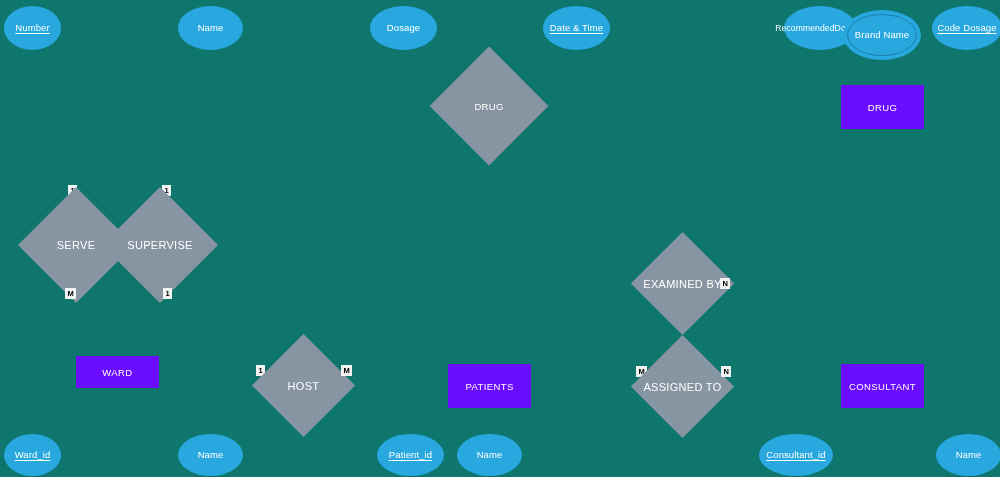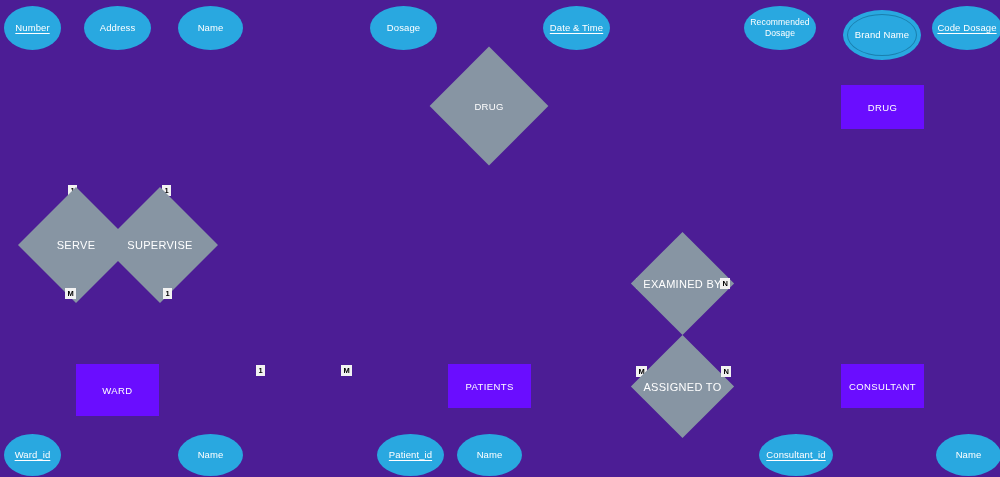--- a/index.html
+++ b/index.html
@@ -5,21 +5,21 @@
 <style>
   html, body {
     margin: 0;
     padding: 0;
     background: #000000;
   }
   #canvas {
     position: relative;
     width: 1000px;
     height: 477px;
-    background: #4c1d95;
+    background: #0f766e;
     overflow: hidden;
     font-family: "Liberation Sans", sans-serif;
   }
 
   
   .attr {
     position: absolute;
     display: flex;
     align-items: center;
     justify-content: center;
@@ -99,37 +99,34 @@
 </style>
 </head>
 <body>
 
 <div id="canvas">
 
   <div class="attr key" style="left:4px; top:6px; width:57px; height:44px;">
     <span class="lbl">Number</span>
   </div>
 
-  <div class="attr" style="left:84px; top:6px; width:67px; height:44px;">
-    <span class="lbl">Address</span>
-  </div>
 
   <div class="attr" style="left:178px; top:6px; width:65px; height:44px;">
     <span class="lbl">Name</span>
   </div>
 
   <div class="attr" style="left:370px; top:6px; width:67px; height:44px;">
     <span class="lbl">Dosage</span>
   </div>
 
   <div class="attr key" style="left:543px; top:6px; width:67px; height:44px;">
     <span class="lbl">Date &amp; Time</span>
   </div>
 
-  <div class="attr two-line" style="left:744px; top:6px; width:72px; height:44px; flex-direction:column;">
+  <div class="attr two-line" style="left:784px; top:6px; width:72px; height:44px; flex-direction:row;">
     <span class="lbl">Recommended</span>
     <span class="lbl">Dosage</span>
   </div>
 
   <div class="attr multi" style="left:843px; top:10px; width:78px; height:50px;">
     <span class="lbl">Brand Name</span>
   </div>
 
   <div class="attr key" style="left:932px; top:6px; width:70px; height:44px;">
     <span class="lbl">Code Dosage</span>
@@ -177,28 +174,32 @@
 
   <div class="rel" style="left:646px; top:247px; width:73px; height:73px;">
     <span class="dia"></span>
     <span class="rlbl">EXAMINED BY</span>
   </div>
 
   <div class="card" style="left:720px; top:278px;">
     <span>N</span>
   </div>
 
-  <div class="entity" style="left:76px; top:364px; width:83px; height:52px;text-align:right;">
+  <div class="entity" style="left:76px; top:356px; width:83px; height:32px;text-align:right;">
     <span>WARD</span>
   </div>
 
   <div class="card" style="left:256px; top:365px;">
     <span>1</span>
   </div>
 
+  <div class="rel" style="left:267px; top:349px; width:73px; height:73px;">
+    <span class="dia"></span>
+    <span class="rlbl">HOST</span>
+  </div>
 
   <div class="card" style="left:341px; top:365px;">
     <span>M</span>
   </div>
 
   <div class="entity" style="left:448px; top:364px; width:83px; height:44px;">
     <span>PATIENTS</span>
   </div>
 
   <div class="card" style="left:636px; top:366px;">

